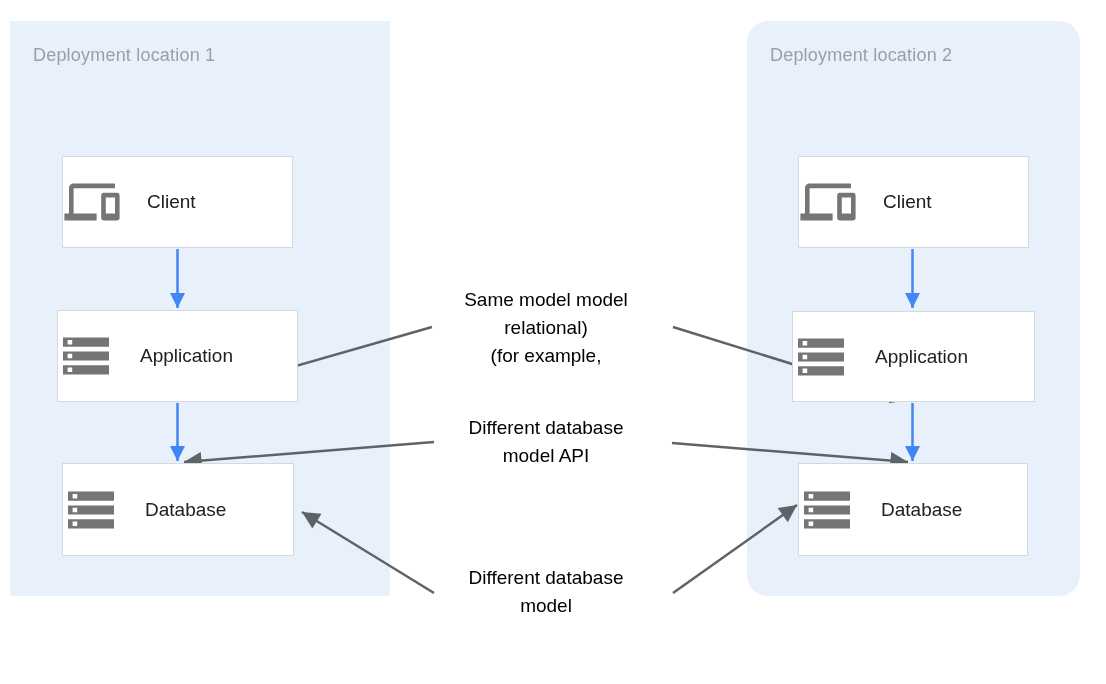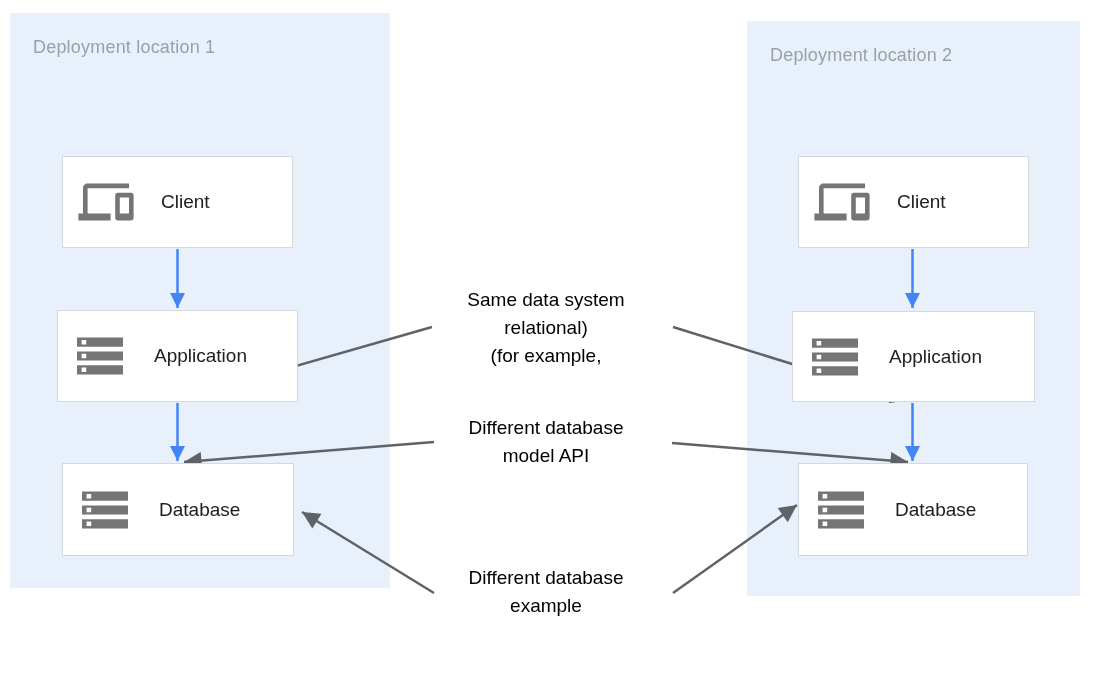--- a/index.html
+++ b/index.html
@@ -9,42 +9,42 @@
   }
   .overlay{position:absolute;left:0;top:0;width:1106px;height:684px;pointer-events:none;}
   .panel{position:absolute;background:var(--panel-bg,#E8F1FB);}
   .panel-title{
     position:absolute;left:23px;top:24px;font-size:18px;letter-spacing:.2px;
     color:var(--panel-title,#9AA0A6);white-space:nowrap;
   }
   .node{
     position:absolute;display:flex;align-items:center;box-sizing:border-box;
     background:var(--box-bg,#fff);border:1px solid var(--box-border,#D6D9DC);
-    padding-left:14px;
+    padding-left:0;
   }
   .node .icon{display:flex;align-items:center;flex:0 0 auto;}
   .node-label{
     margin-left:26px;font-size:19px;color:var(--label-text,#212121);white-space:nowrap;
   }
   .annotation{
     position:absolute;left:416px;width:260px;text-align:center;
     font-size:19px;line-height:28px;color:var(--annotation-text,#000);
   }
   svg .flow{stroke:var(--flow-arrow-blue,#4285F4);stroke-width:2.5;fill:none;}
   svg .note{stroke:var(--annotation-arrow-gray,#5F6368);stroke-width:2.5;fill:none;}
 </style>
 </head>
 <body>
 
 <div class="canvas">
 
-  <section class="panel" style="left:10px;top:13px;width:380px;height:575px;text-align:center;">
+  <section class="panel" style="left:10px;top:21px;width:380px;height:575px;text-align:center;">
     <div class="panel-title">Deployment location 1</div>
   </section>
-  <section class="panel" style="left:747px;top:21px;width:333px;height:575px;">
+  <section class="panel" style="left:747px;top:21px;width:333px;height:575px;border-radius:21px;">
     <div class="panel-title">Deployment location 2</div>
   </section>
 
   <svg class="overlay" viewBox="0 0 1106 684">
     <defs>
       <marker id="arrow-blue" viewBox="0 0 10 10" refX="10" refY="5" markerWidth="6" markerHeight="7" orient="auto-start-reverse">
         <path d="M0,0 L10,5 L0,10 z" fill="var(--flow-arrow-blue,#4285F4)"></path>
       </marker>
       <marker id="arrow-gray" viewBox="0 0 10 10" refX="10" refY="5" markerWidth="8" markerHeight="7" orient="auto-start-reverse">
         <path d="M0,0 L10,5 L0,10 z" fill="var(--annotation-arrow-gray,#5F6368)"></path>
@@ -112,26 +112,26 @@
   <div class="node" style="left:798px;top:463px;width:230px;height:93px;">
     <span class="icon">
       <svg width="56" height="46" viewBox="0 2 24 20" fill="var(--icon-gray,#757575)">
           <path d="M2 20h20v-4H2v4zm2-3h2v2H4v-2zM2 4v4h20V4H2zm4 3H4V5h2v2zm-4 7h20v-4H2v4zm2-3h2v2H4v-2z"></path>
         </svg>
     </span>
     <span class="node-label">Database</span>
   </div>
 
   <div class="annotation" style="top:286px;">
-    <div>Same data system</div>
+    <div>Same model model</div>
     <div>relational)</div>
     <div>(for example,</div>
   </div>
   <div class="annotation" style="top:414px;">
     <div>Different database</div>
     <div>model API</div>
   </div>
   <div class="annotation" style="top:564px;">
     <div>Different database</div>
-    <div>example</div>
+    <div>model</div>
   </div>
 
 </div>
 
 </body></html>

